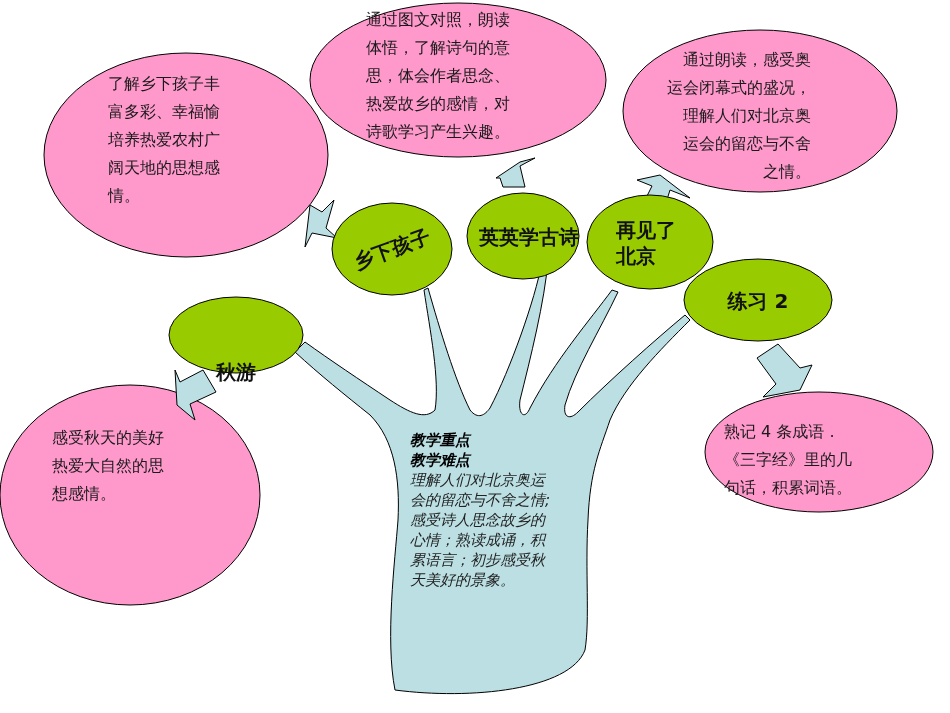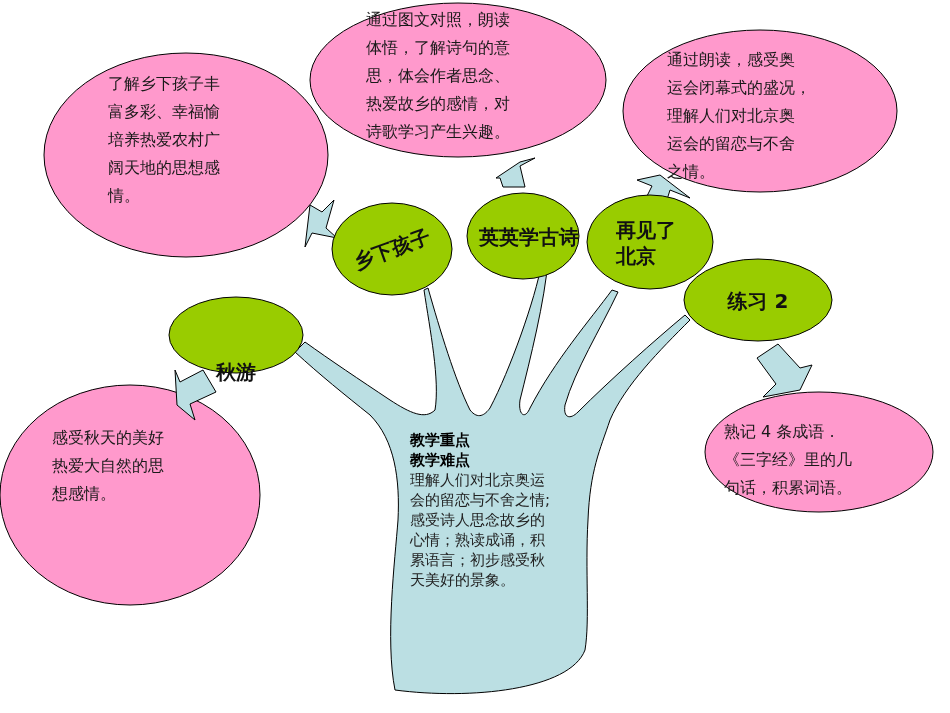--- a/index.html
+++ b/index.html
@@ -1,21 +1,21 @@
 <!DOCTYPE html>
 <html><head>
   <meta charset="utf-8">
   <style>
     html, body { margin:0; padding:0; background:#ffffff; }
     body { width:950px; height:713px; position:relative; overflow:hidden;
            font-family: "DejaVu Sans", "Liberation Sans", sans-serif; color:#111; }
     svg.shapes { position:absolute; left:0; top:0; width:950px; height:713px; }
     .txt { position:absolute; font-size:16px; line-height:28px; color:#1a1a1a; }
     .node-label { position:absolute; font-weight:bold; font-size:20px; color:#111; text-align:center; }
-    .trunk-text { position:absolute; left:410px; top:430px; width:210px; font-size:15px; line-height:20px; color:#222; }
+    .trunk-text { position:absolute; left:410px; top:430px; width:210px; font-size:15px; line-height:20px; color:#222;font-style:italic; }
     .trunk-text .h { font-weight:bold; color:#000; }
   </style>
 </head>
 <body>
 
 <svg class="shapes" viewBox="0 0 950 713">
 
   <path d="M395,690
        C385,640 395,560 398,520
        C400,480 395,440 370,415
@@ -77,21 +77,21 @@
 </div>
 
 <div class="txt" style="left:366px; top:6px;">
   <div>通过图文对照，朗读</div>
   <div>体悟，了解诗句的意</div>
   <div>思，体会作者思念、</div>
   <div>热爱故乡的感情，对</div>
   <div>诗歌学习产生兴趣。</div>
 </div>
 
-<div class="txt" style="left:667px; top:46px;">
+<div class="txt" style="left:667px; top:46px;text-align:right;">
   <div>通过朗读，感受奥</div>
   <div>运会闭幕式的盛况，</div>
   <div>理解人们对北京奥</div>
   <div>运会的留恋与不舍</div>
   <div>之情。</div>
 </div>
 
 <div class="txt" style="left:52px; top:424px;">
   <div>感受秋天的美好</div>
   <div>热爱大自然的思</div>

